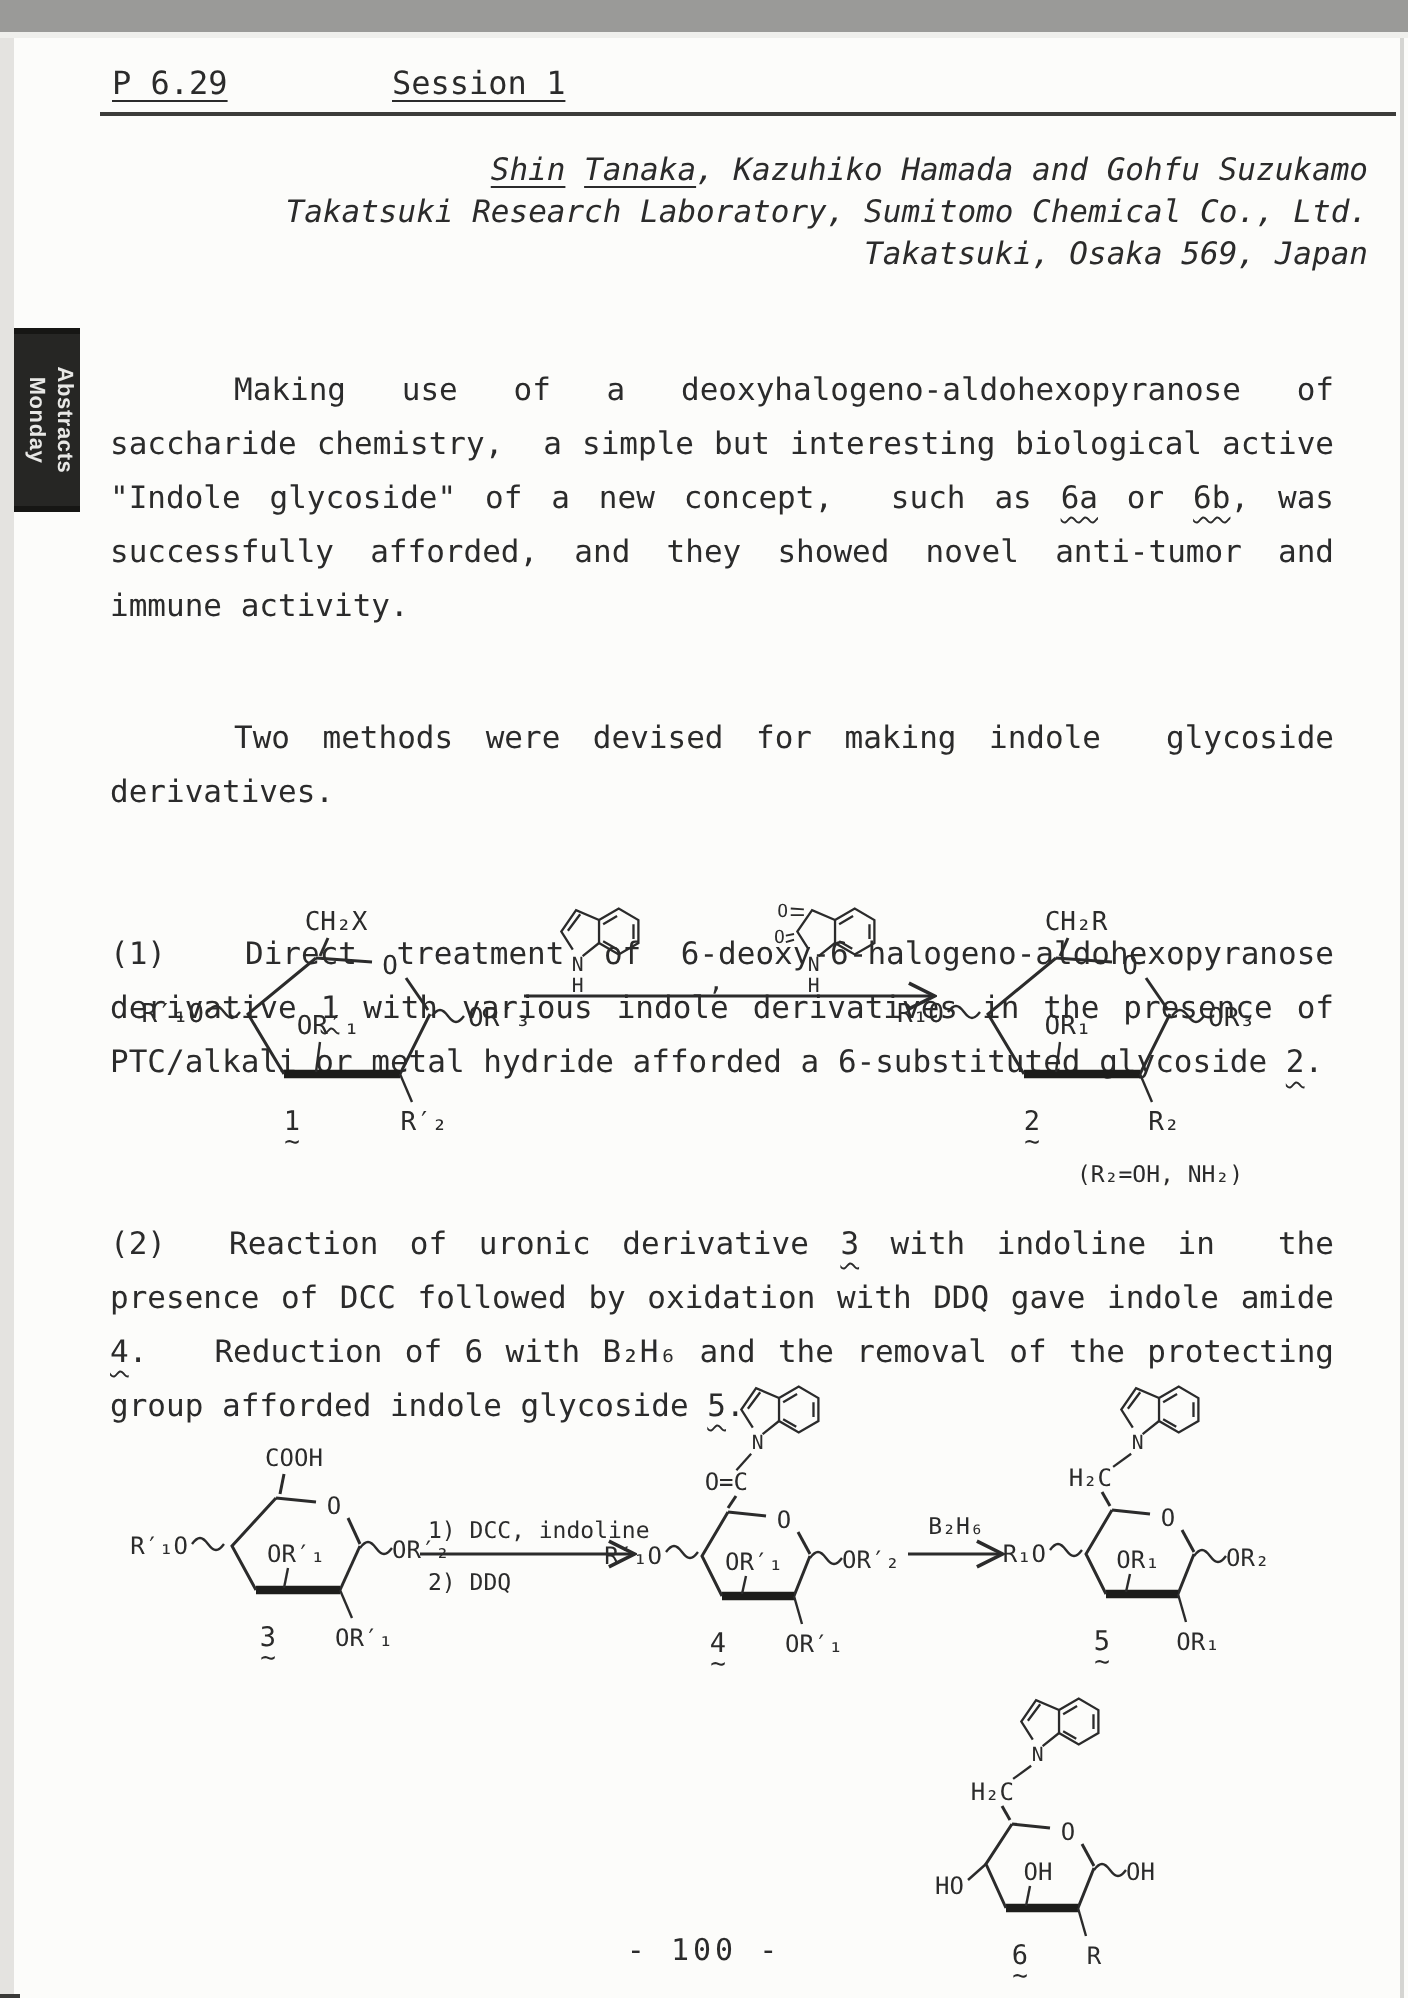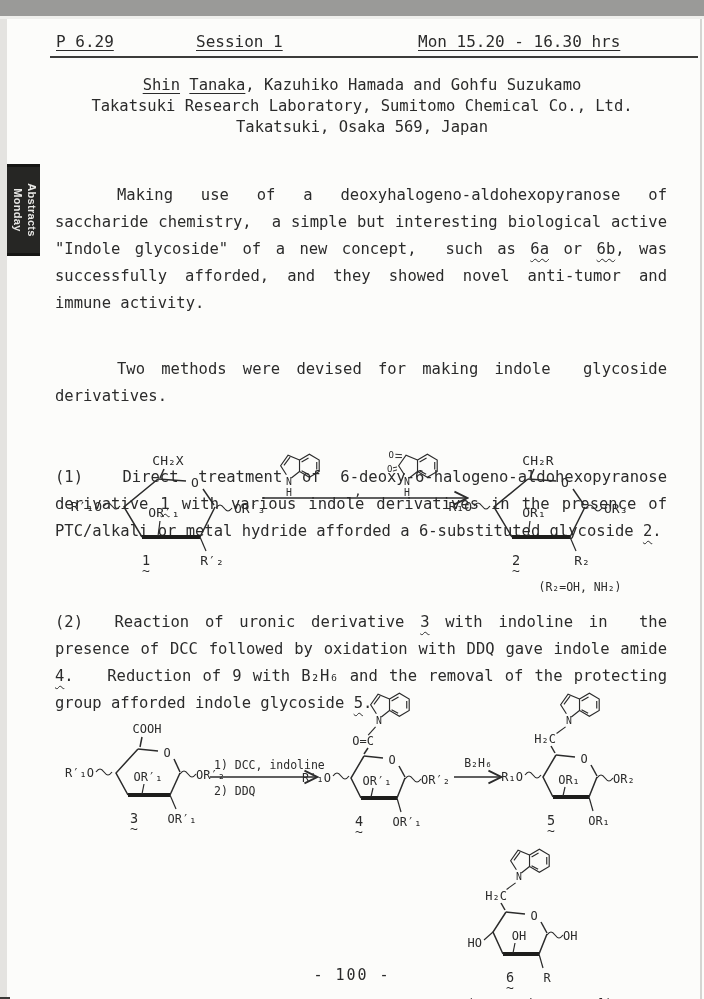--- a/index.html
+++ b/index.html
@@ -17,22 +17,22 @@
   .speck { position:absolute; left:0; top:981px; width:10px; height:9px;
     background:#3a3a38; }
 
   
   .hdr-code    { position:absolute; left:56px;  top:16px; font-size:16px; }
   .hdr-session { position:absolute; left:196px; top:16px; font-size:16px; }
   .hdr-time    { position:absolute; left:418px; top:16px; font-size:16px; }
   .hdr-rule { position:absolute; left:50px; right:6px; top:40px; height:0;
     border-top:2px solid #3c3c3a; }
 
-  .centerline { position:absolute; left:40px; right:20px; text-align:center;
-    font-size:15.5px; white-space:nowrap; }
+  .centerline { position:absolute; left:40px; right:20px; text-align:right;
+    font-size:15.5px; white-space:nowrap;font-style:italic; }
   .authors { top:60px; }
   .affil   { top:81px; }
   .addr    { top:102px; }
   .doc-title { top:126px; letter-spacing:.5px; }
   .u { text-decoration:underline; text-underline-offset:3px; }
 
   
   .tab { position:absolute; left:7px; top:148px; width:33px; height:86px;
     background:#262624; border-top:3px solid #161614; border-bottom:3px solid #161614; }
   .tab-inner { position:absolute; left:50%; top:50%; width:84px; height:30px;
@@ -85,21 +85,20 @@
       <g id="indoleG" stroke="#2b2b2b" stroke-width="1.4" fill="none">
         <path d="M36,11 L48,4 L60,11 L60,25 L48,32 L36,25 Z"></path>
         <path d="M36,11 L22,5 L13,18 L20,29 M26,33 L36,25"></path>
         <path d="M38.5,13.5 L47,8.5 M57,13.5 L57,22.5 M46.5,28.5 L38.5,24 M24.5,7.5 L17,17.5"></path>
       </g>
     </defs>
   </svg>
 
   <div class="hdr-code u">P 6.29</div>
   <div class="hdr-session u">Session 1</div>
-  <div class="hdr-time u">Mon 15.20 - 16.30 hrs</div>
   <div class="hdr-rule"></div>
 
   <div class="centerline authors"><span class="u">Shin</span> <span class="u">Tanaka</span><span>, Kazuhiko Hamada and Gohfu Suzukamo</span></div>
   <div class="centerline affil">Takatsuki Research Laboratory, Sumitomo Chemical Co., Ltd.</div>
   <div class="centerline addr">Takatsuki, Osaka 569, Japan</div>
 
   <div class="tab">
     <div class="tab-inner"><span>Abstracts</span><br><span>Monday</span></div>
   </div>
 
@@ -168,21 +167,21 @@
       <path class="thin" d="M546,57 c3,-4 5,-4 8,0 s5,4 8,0"></path>
       <text class="lbl" x="564" y="62" text-anchor="start">OR₃</text>
       <path class="thin" d="M530,86 L536,100"></path>
       <text class="lbl" x="542" y="114" text-anchor="middle">R₂</text>
       <text class="num" x="476" y="114" text-anchor="middle">2</text>
       <text class="tld" x="476" y="124" text-anchor="middle">~</text>
       <text class="note" x="540" y="140" text-anchor="middle">(R₂=OH, NH₂)</text>
     </g>
   </svg>
 
-  <p class="para" style="top:577px;"><span>(2)  Reaction of uronic derivative </span><span class="cmpd">3</span><span> with indoline in  the presence of DCC followed by oxidation with DDQ gave indole amide </span><span class="cmpd">4</span><span>.   Reduction of 9 with B₂H₆ and the removal of the protecting group afforded indole glycoside </span><span class="cmpd">5</span><span>.</span></p>
+  <p class="para" style="top:577px;"><span>(2)  Reaction of uronic derivative </span><span class="cmpd">3</span><span> with indoline in  the presence of DCC followed by oxidation with DDQ gave indole amide </span><span class="cmpd">4</span><span>.   Reduction of 6 with B₂H₆ and the removal of the protecting group afforded indole glycoside </span><span class="cmpd">5</span><span>.</span></p>
 
   <svg class="scheme" style="left:30px; top:665px;" width="660" height="178" viewBox="0 0 660 178">
 
     <g>
       <text class="lbl2" x="117" y="52" text-anchor="middle">COOH</text>
       <path class="bond" d="M112,56 L110,66"></path>
       <path class="bond" d="M108,68 L128,70"></path>
       <text class="lbl2" x="137" y="76" text-anchor="middle">O</text>
       <path class="bond" d="M144,78 L150,91"></path>
       <path class="bond" d="M150,92 L140,114"></path>

